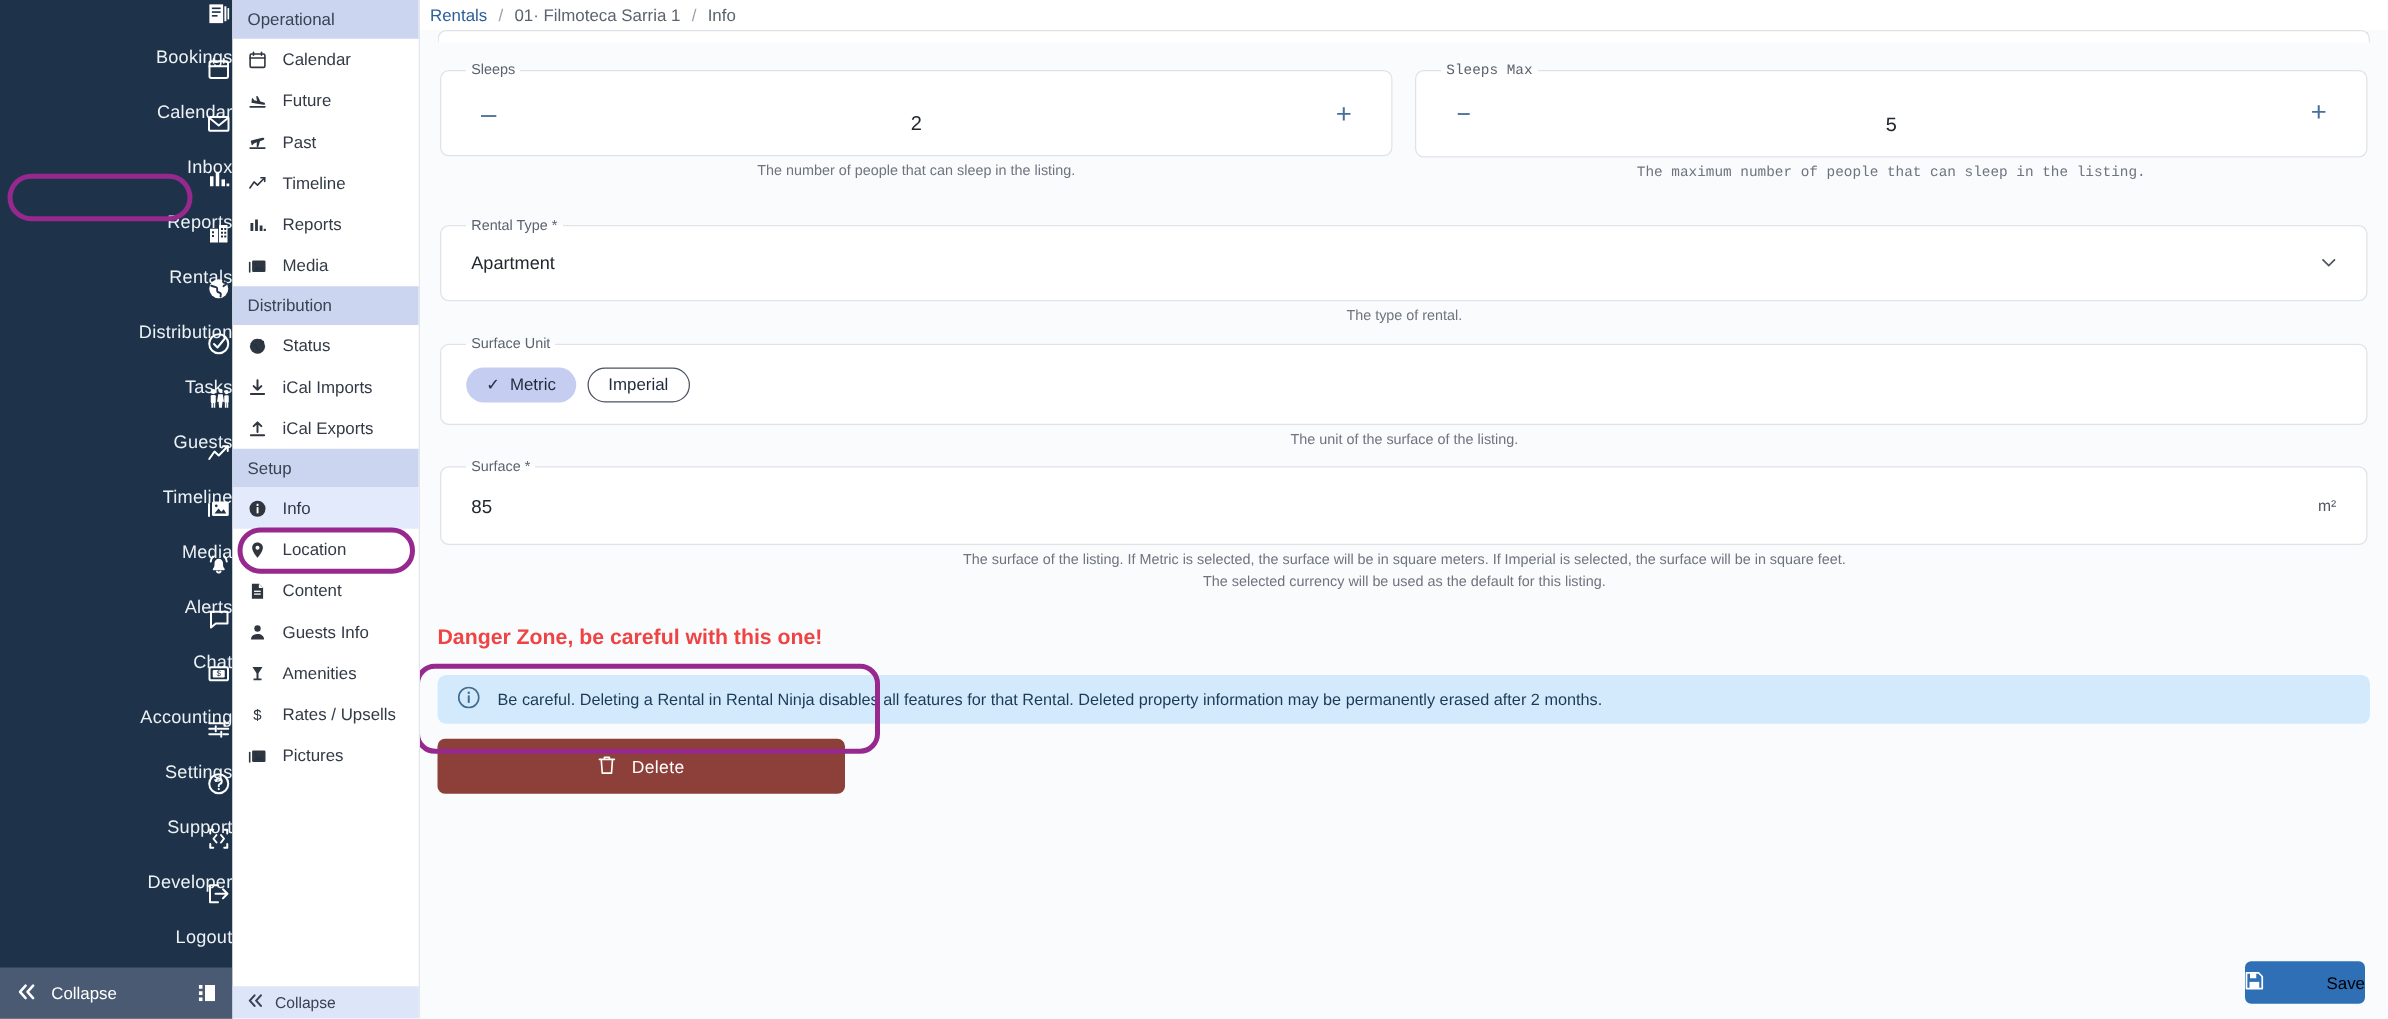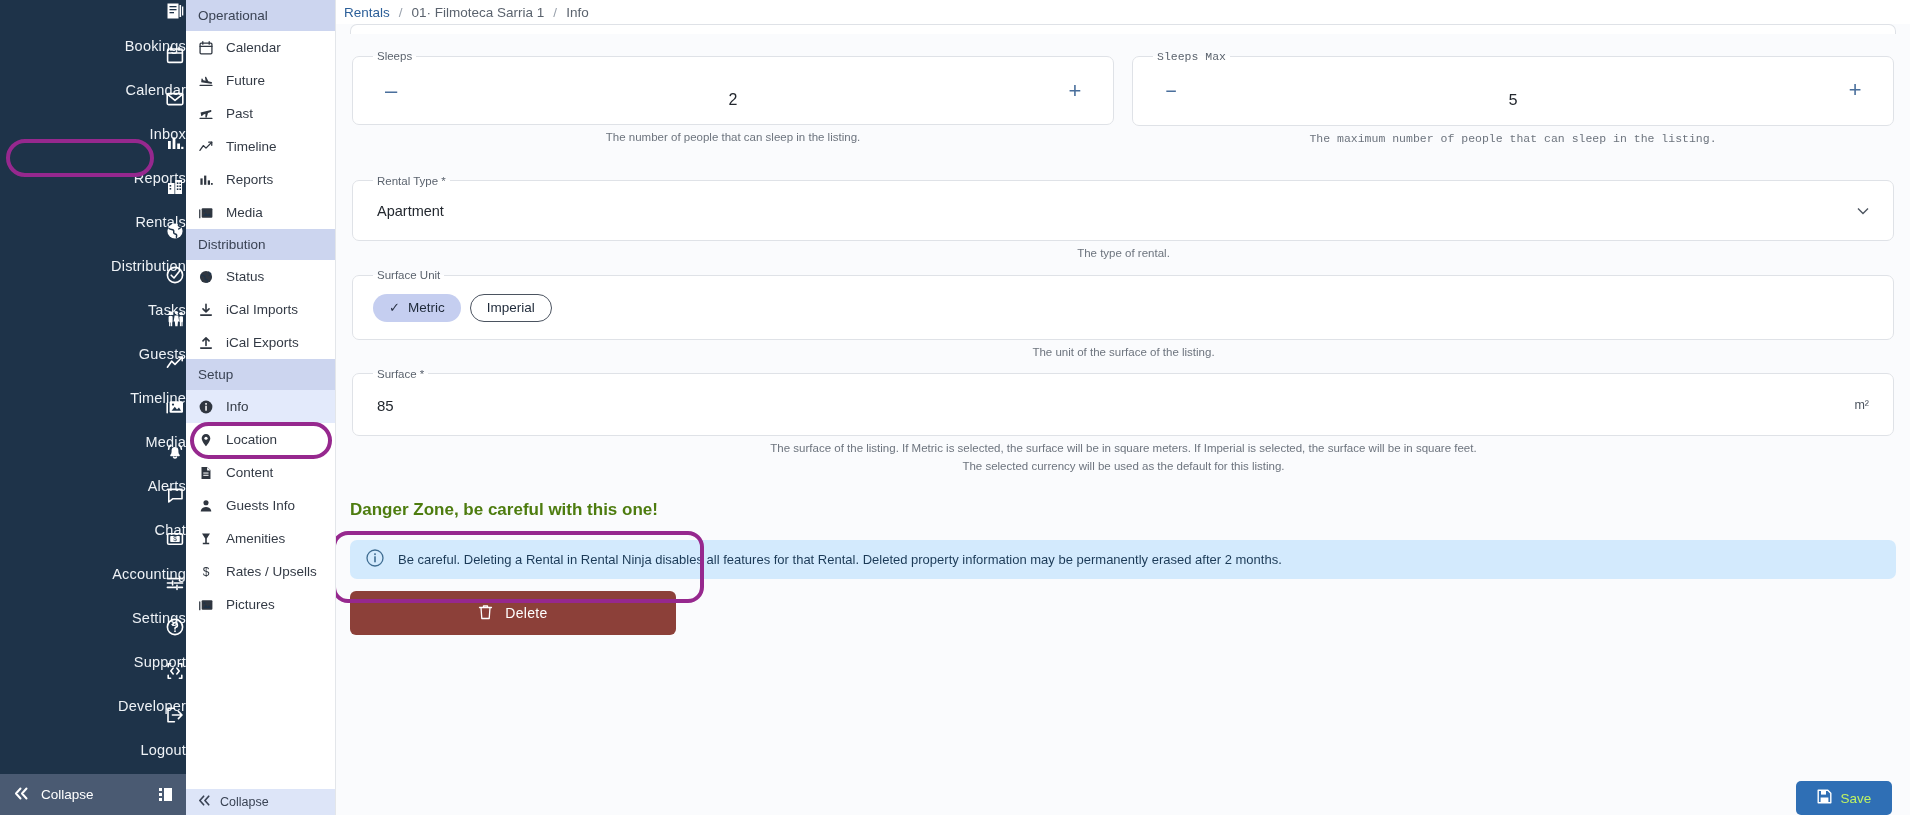--- a/index.html
+++ b/index.html
@@ -167,21 +167,21 @@
   }
   .chip.sel { background: #c5cef0; color: #1f2a3a; }
   .chip.unsel { background: #ffffff; border: 1px solid #4b5360; color: #1f2a3a; }
   .chip .tick { font-size: 13px; color: #2a3246; }
 
   .text-row { height: 40px; display:flex; align-items:center; justify-content: space-between; padding: 0 12px; }
   .text-val { font-size: 15px; color: #23282f; }
   .suffix { font-size: 12.5px; color: #4d5560; }
 
   .danger-title {
-    color: #4d7c0f;
+    color: #ef4444;
     font-size: 17px;
     font-weight: bold;
     margin-top: 28px;
   }
   .alert {
     margin-top: 20px;
     background: #d3eafd;
     border-radius: 7px;
     min-height: 38px;
     display:flex; align-items:center; gap: 14px;
@@ -197,26 +197,26 @@
     border-radius: 6px;
     color: #ffffff;
     display:flex; align-items:center; justify-content:center;
     gap: 12px;
     font-size: 14px;
     cursor: pointer;
     letter-spacing: .3px;
   }
   .save-btn {
     position: absolute;
-    right: 18px; bottom: 0;
+    right: 18px; bottom: 12px;
     width: 96px; height: 34px;
     background: #2f6fb5;
     border-radius: 5px;
-    color: #bef264;
-    display:flex; align-items:center; justify-content:center;
+    color: #000000;
+    display:flex; align-items:center; justify-content:space-between;
     gap: 9px;
     font-size: 13.5px;
     cursor: pointer;
     z-index: 30;
   }
   .topcut {
     height: 10px;
     border: 1px solid #dfe2e7;
     border-bottom: none;
     border-radius: 7px 7px 0 0;

